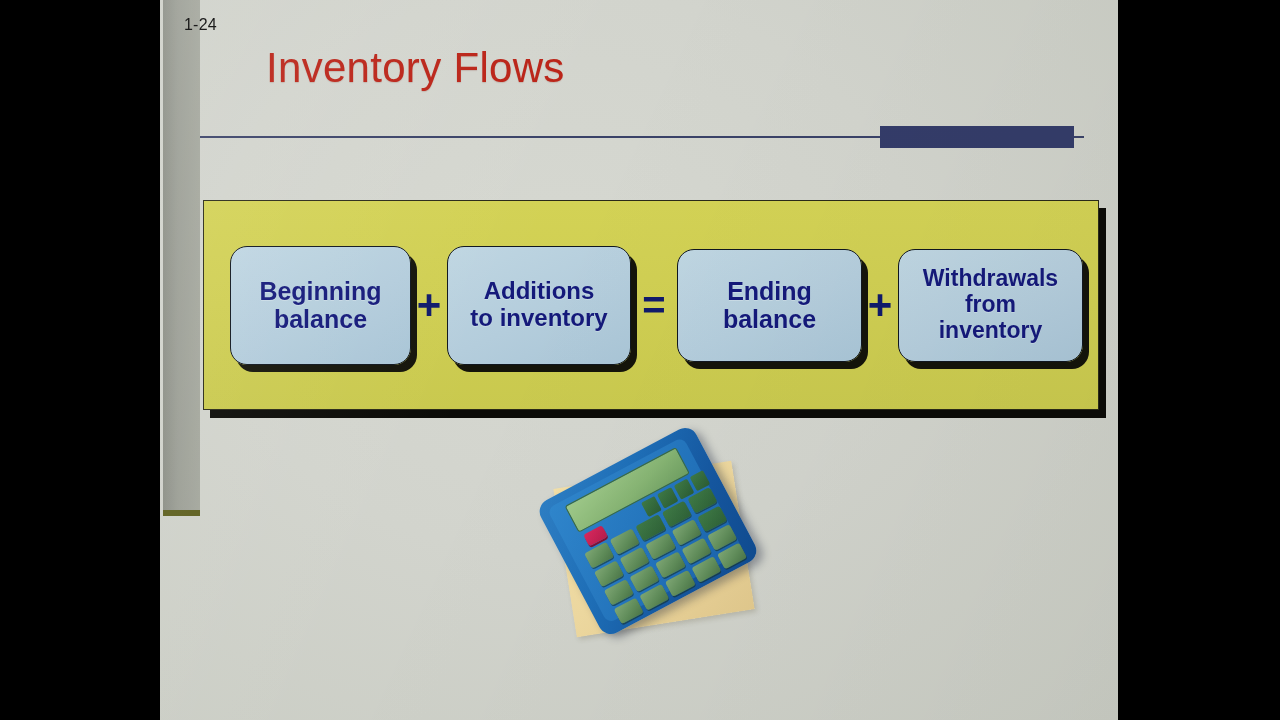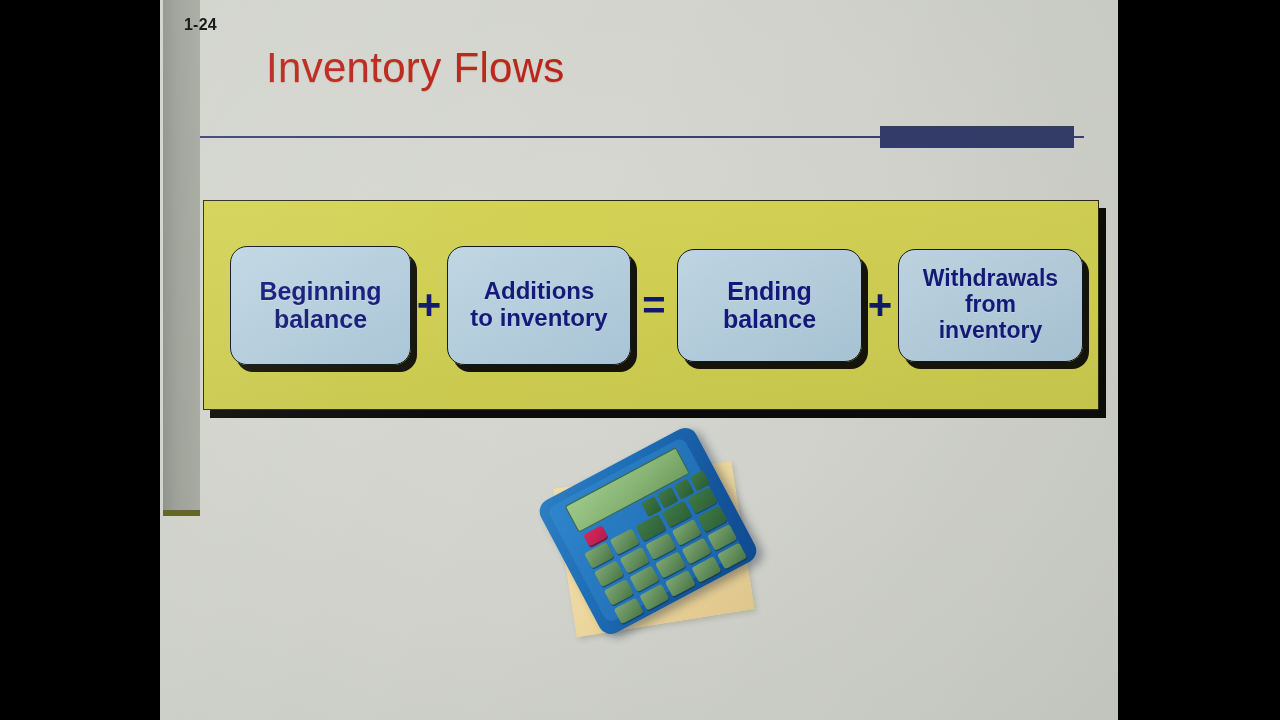--- a/index.html
+++ b/index.html
@@ -59,21 +59,21 @@
     height: 6px;
     background: #5d5f1e;
   }
 
   
   .slide-number {
     position: absolute;
     left: 24px;
     top: 16px;
     font-size: 16px;
-    font-weight: bold;
+    font-weight: normal;
     color: #1b1b1b;
     letter-spacing: 0.2px;
     z-index: 4;
   }
 
   
   .slide-title {
     position: absolute;
     left: 106px;
     top: 44px;

